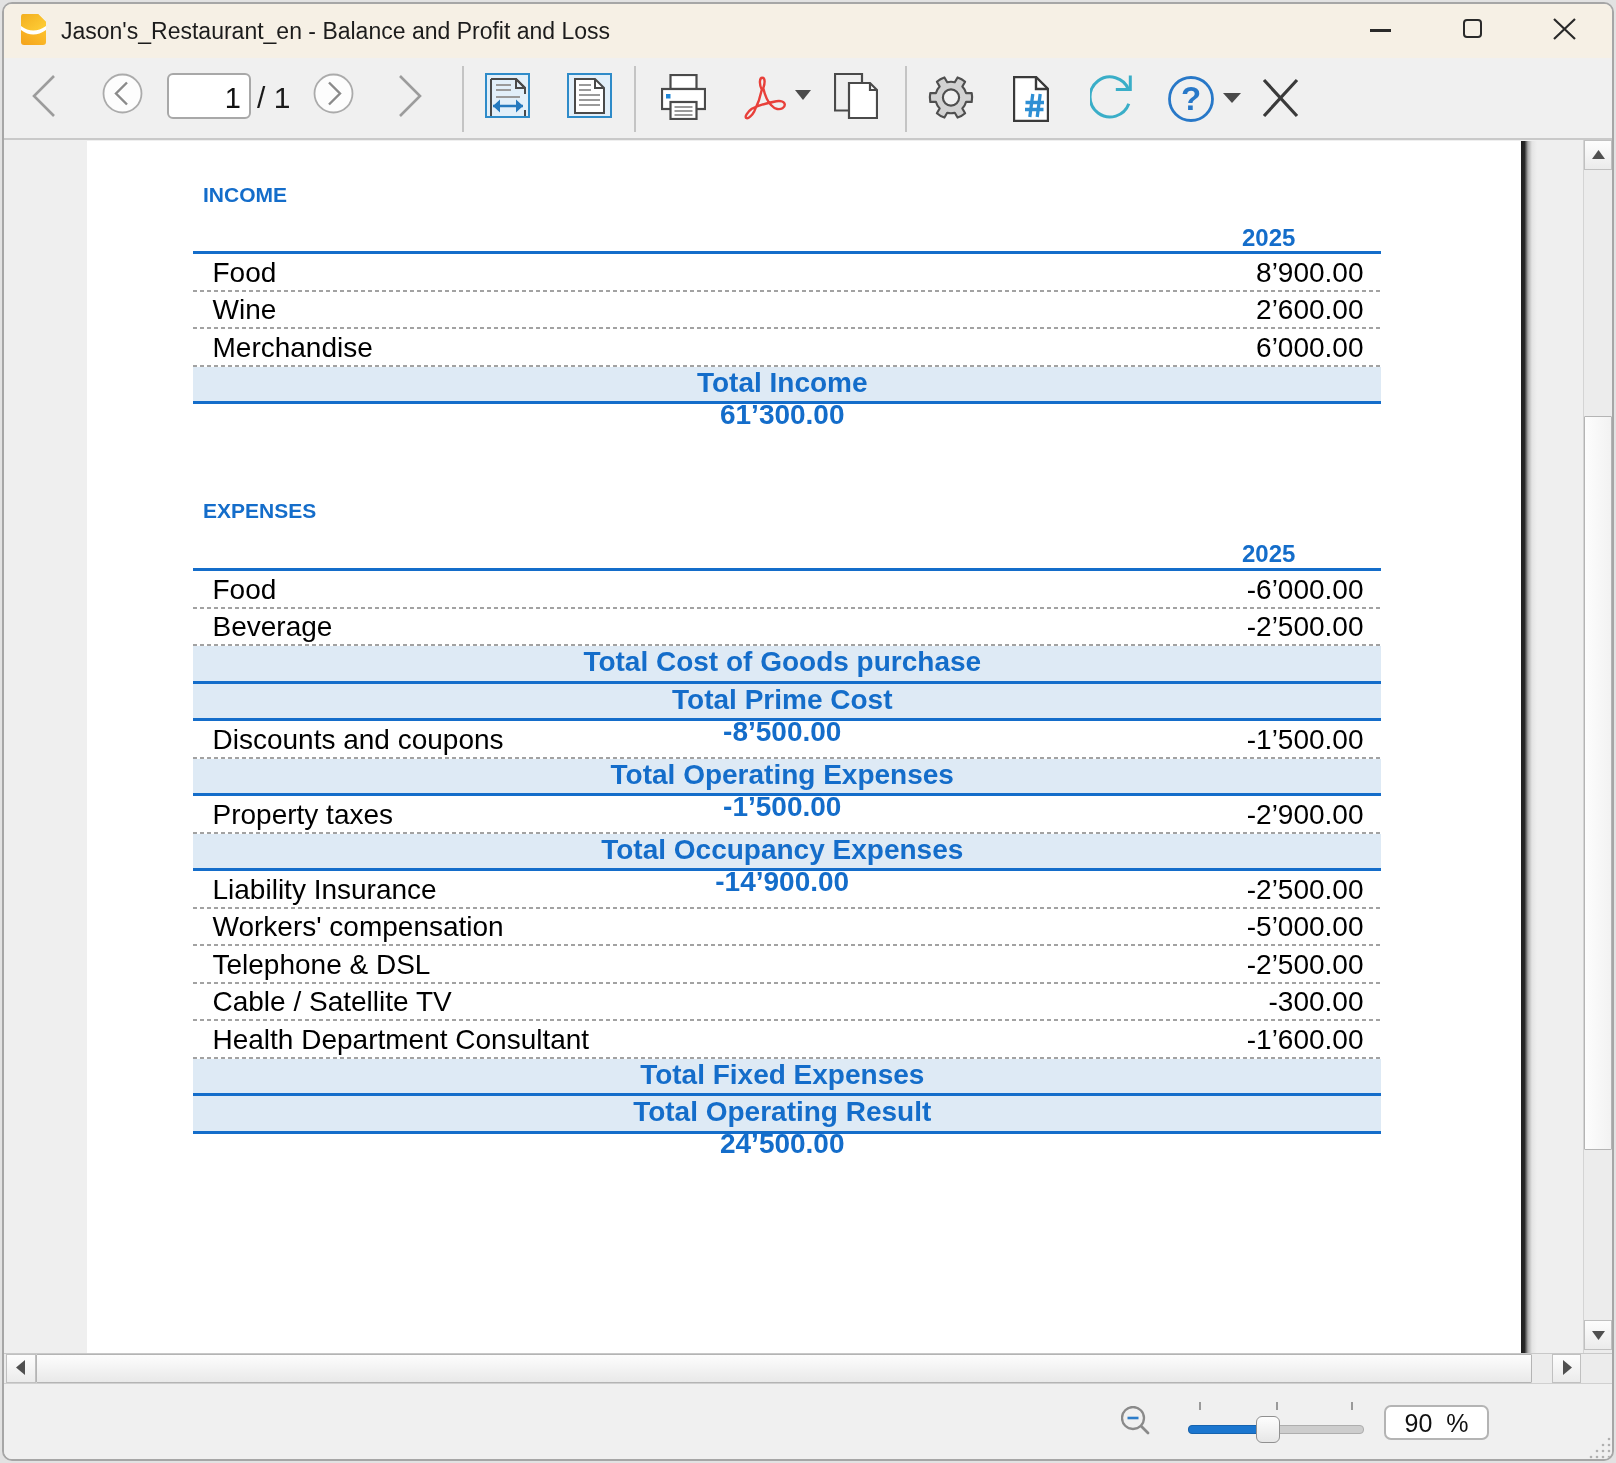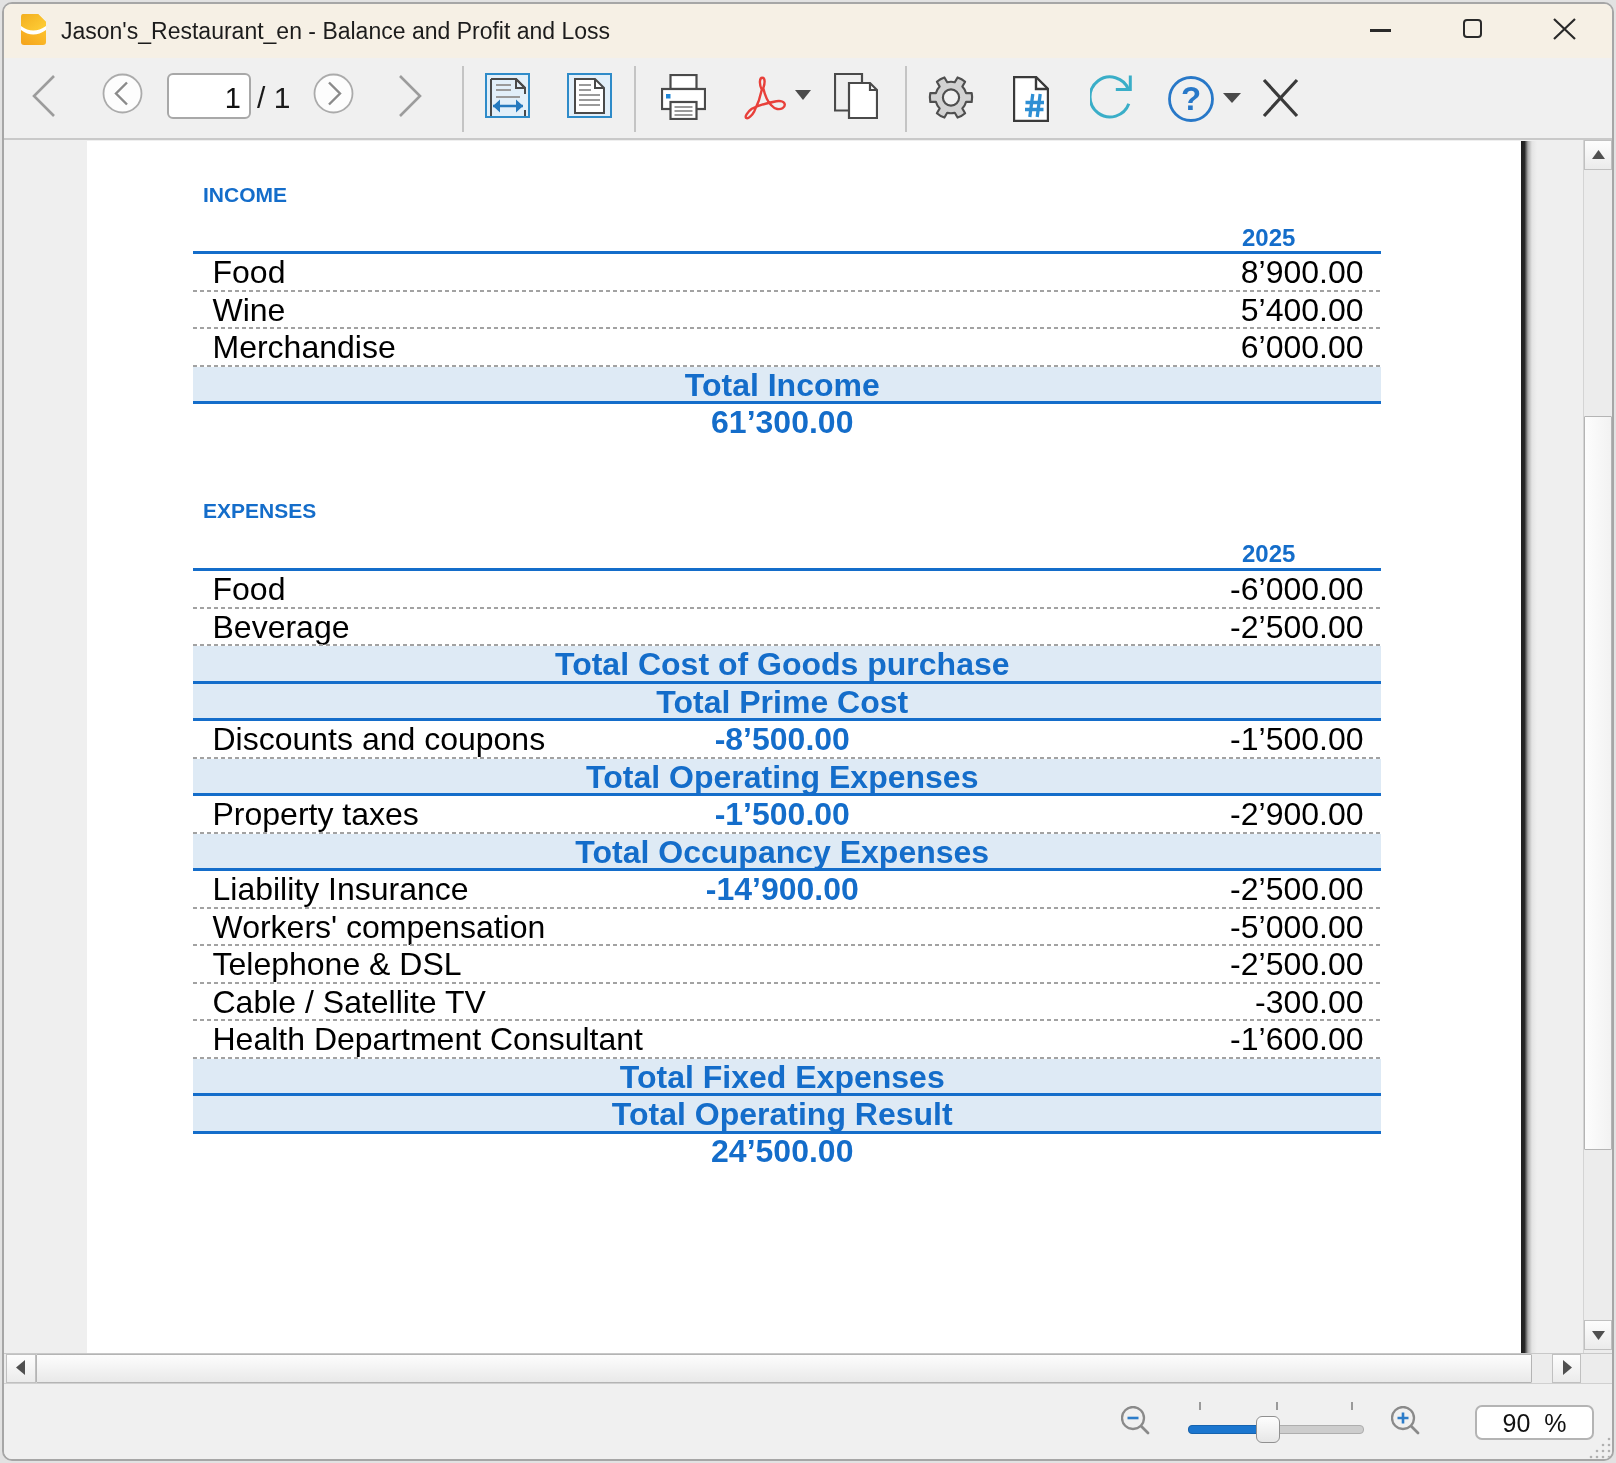--- a/index.html
+++ b/index.html
@@ -12,21 +12,21 @@
   #title{position:absolute;left:57px;top:14px;font-size:23px;color:#1c1c1c;white-space:nowrap;}
   #toolbar{position:absolute;left:0;top:54px;width:100%;height:82px;background:#f0f0f0;
            border-bottom:2px solid #c9c9c9;}
   .sep{position:absolute;width:2px;background:#c4c4c4;top:62px;height:66px;}
   #docarea{position:absolute;left:0;top:136px;width:100%;height:1213px;background:#efefef;}
   #page{position:absolute;left:83px;top:137px;width:1435px;height:1212px;background:#ffffff;}
   #shadow{position:absolute;left:1517px;top:137px;width:16px;height:1212px;
           background:linear-gradient(to right, rgba(12,12,12,0.93) 0px, rgba(12,12,12,0.88) 3.5px, rgba(90,90,90,0.45) 7px, rgba(150,150,150,0.12) 11px, rgba(240,240,240,0) 16px);}
   .sect{position:absolute;font-size:21px;font-weight:bold;color:#146dca;}
   .yr{position:absolute;width:120px;text-align:left;font-size:24px;font-weight:bold;color:#146dca;}
-  .tbl{position:absolute;left:189px;width:1188px;border-top:3px solid #146dca;font-size:32px;color:#000;}
+  .tbl{position:absolute;left:189px;width:1188px;border-top:3px solid #146dca;font-size:28px;color:#000;}
   .row{height:37.5px;display:flex;justify-content:space-between;align-items:center;
        padding:0 17.5px 0 19.5px;position:relative;}
   .row .dash{position:absolute;left:0;right:0;bottom:0;height:2px;
        background-image:repeating-linear-gradient(90deg,#a2a2a2 0px,#a2a2a2 4px,transparent 4px,transparent 7px);}
   .trow{background:#deeaf5;color:#146dca;font-weight:bold;padding-left:8px;flex-direction:column;}
   .srow{border-bottom:3px solid #146dca;height:37.5px;}
   .num{white-space:nowrap;}
   svg{display:block;}
 </style>
 </head>
@@ -154,21 +154,21 @@
   <div class="sect" style="left:199px;top:179px;">INCOME</div>
   <div class="yr" style="left:1238px;top:220px;">2025</div>
   <div class="tbl" style="top:247px;">
     <div class="row">
         <span>Food</span>
         <span class="num">8’900.00</span>
         <span class="dash"></span>
       </div>
     <div class="row">
         <span>Wine</span>
-        <span class="num">5’400.00</span>
+        <span class="num">2’600.00</span>
         <span class="dash"></span>
       </div>
     <div class="row">
         <span>Merchandise</span>
         <span class="num">6’000.00</span>
         <span class="dash"></span>
       </div>
     <div class="row trow srow">
         <span>Total Income</span>
         <span class="num">61’300.00</span>
@@ -280,21 +280,21 @@
   <div class="abs" style="left:1272px;top:1398px;width:2px;height:8px;background:#9a9a9a;"></div>
   <div class="abs" style="left:1347px;top:1398px;width:2px;height:8px;background:#9a9a9a;"></div>
   <div class="abs" style="left:1184px;top:1421px;width:176px;height:9px;border-radius:4px;background:#cdcdcd;border:1px solid #aeaeae;"></div>
   <div class="abs" style="left:1184px;top:1421px;width:84px;height:9px;border-radius:4px;background:#1b76cf;border:1px solid #1663af;"></div>
   <div class="abs" style="left:1252px;top:1412px;width:24px;height:27px;border-radius:6px;background:linear-gradient(#fefefe,#e6e6e6);border:1.5px solid #909090;"></div>
   <svg class="abs" style="left:1387px;top:1402px;" width="42" height="42" viewBox="0 0 42 42">
     <circle cx="12" cy="12" r="11" fill="none" stroke="#8a8a8a" stroke-width="2.3"></circle>
     <path d="M20.5,20.5 L27,27" stroke="#8a8a8a" stroke-width="2.8" stroke-linecap="round"></path>
     <path d="M6.5,12 L17.5,12 M12,6.5 L12,17.5" stroke="#2c7cc9" stroke-width="2.6"></path>
   </svg>
-  <div class="abs" style="left:1471px;top:1401px;width:119px;height:35px;background:#fff;border:2px solid #b4b4b4;border-radius:7px;
+  <div class="abs" style="left:1380px;top:1401px;width:105px;height:35px;background:#fff;border:2px solid #b4b4b4;border-radius:7px;
        font-size:25px;color:#111;text-align:center;line-height:33px;">90&nbsp;&nbsp;%</div>
   <svg class="abs" style="left:1584px;top:1432px;" width="24" height="24" viewBox="0 0 24 24">
     <g fill="#b0b0b0">
       <circle cx="21" cy="3" r="1.3"></circle>
       <circle cx="15" cy="9" r="1.3"></circle>
         <circle cx="21" cy="9" r="1.3"></circle>
       <circle cx="9" cy="15" r="1.3"></circle>
         <circle cx="15" cy="15" r="1.3"></circle>
         <circle cx="21" cy="15" r="1.3"></circle>
       <circle cx="3" cy="21" r="1.3"></circle>

